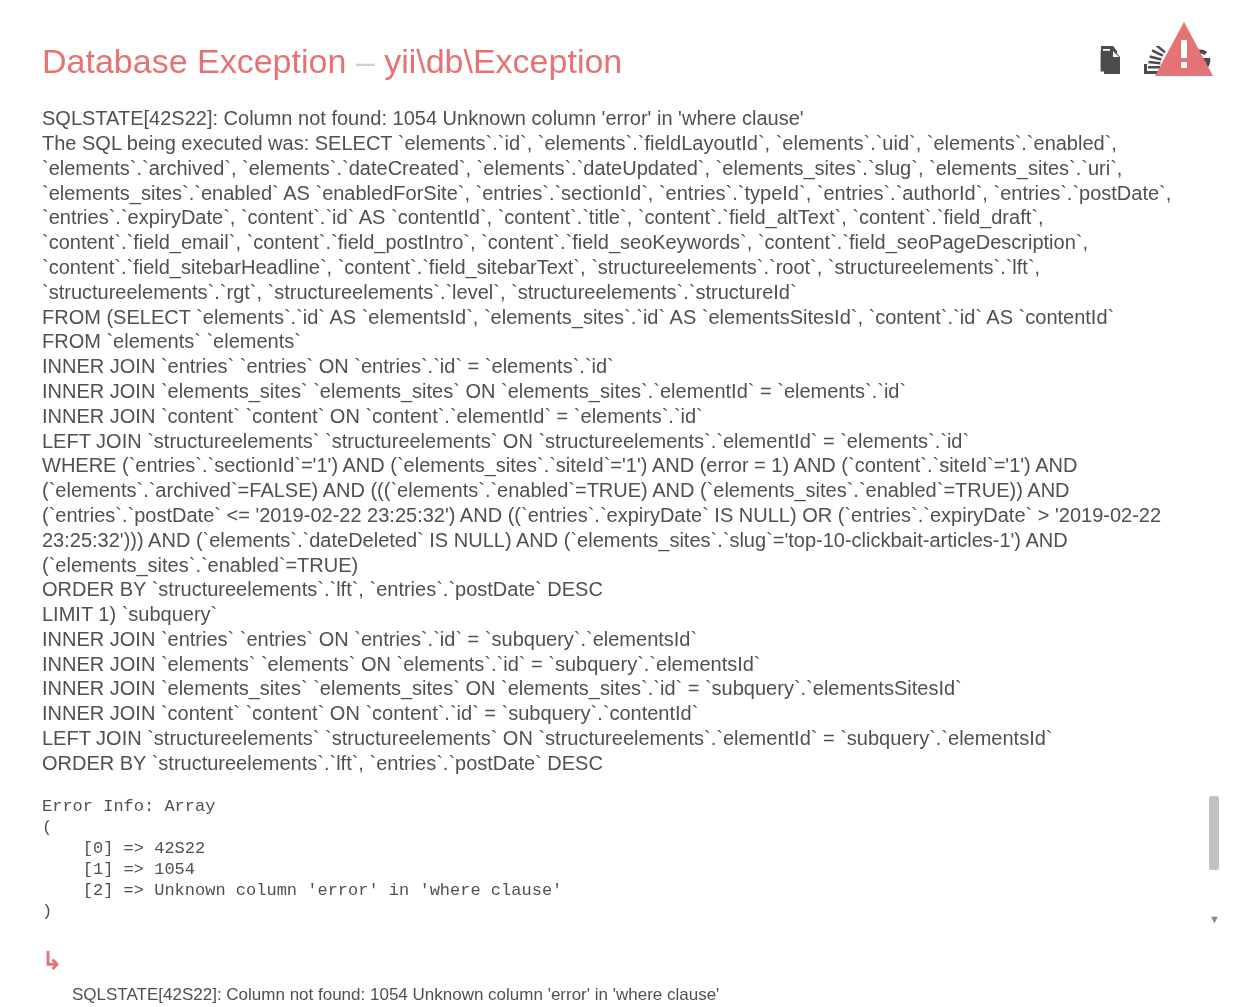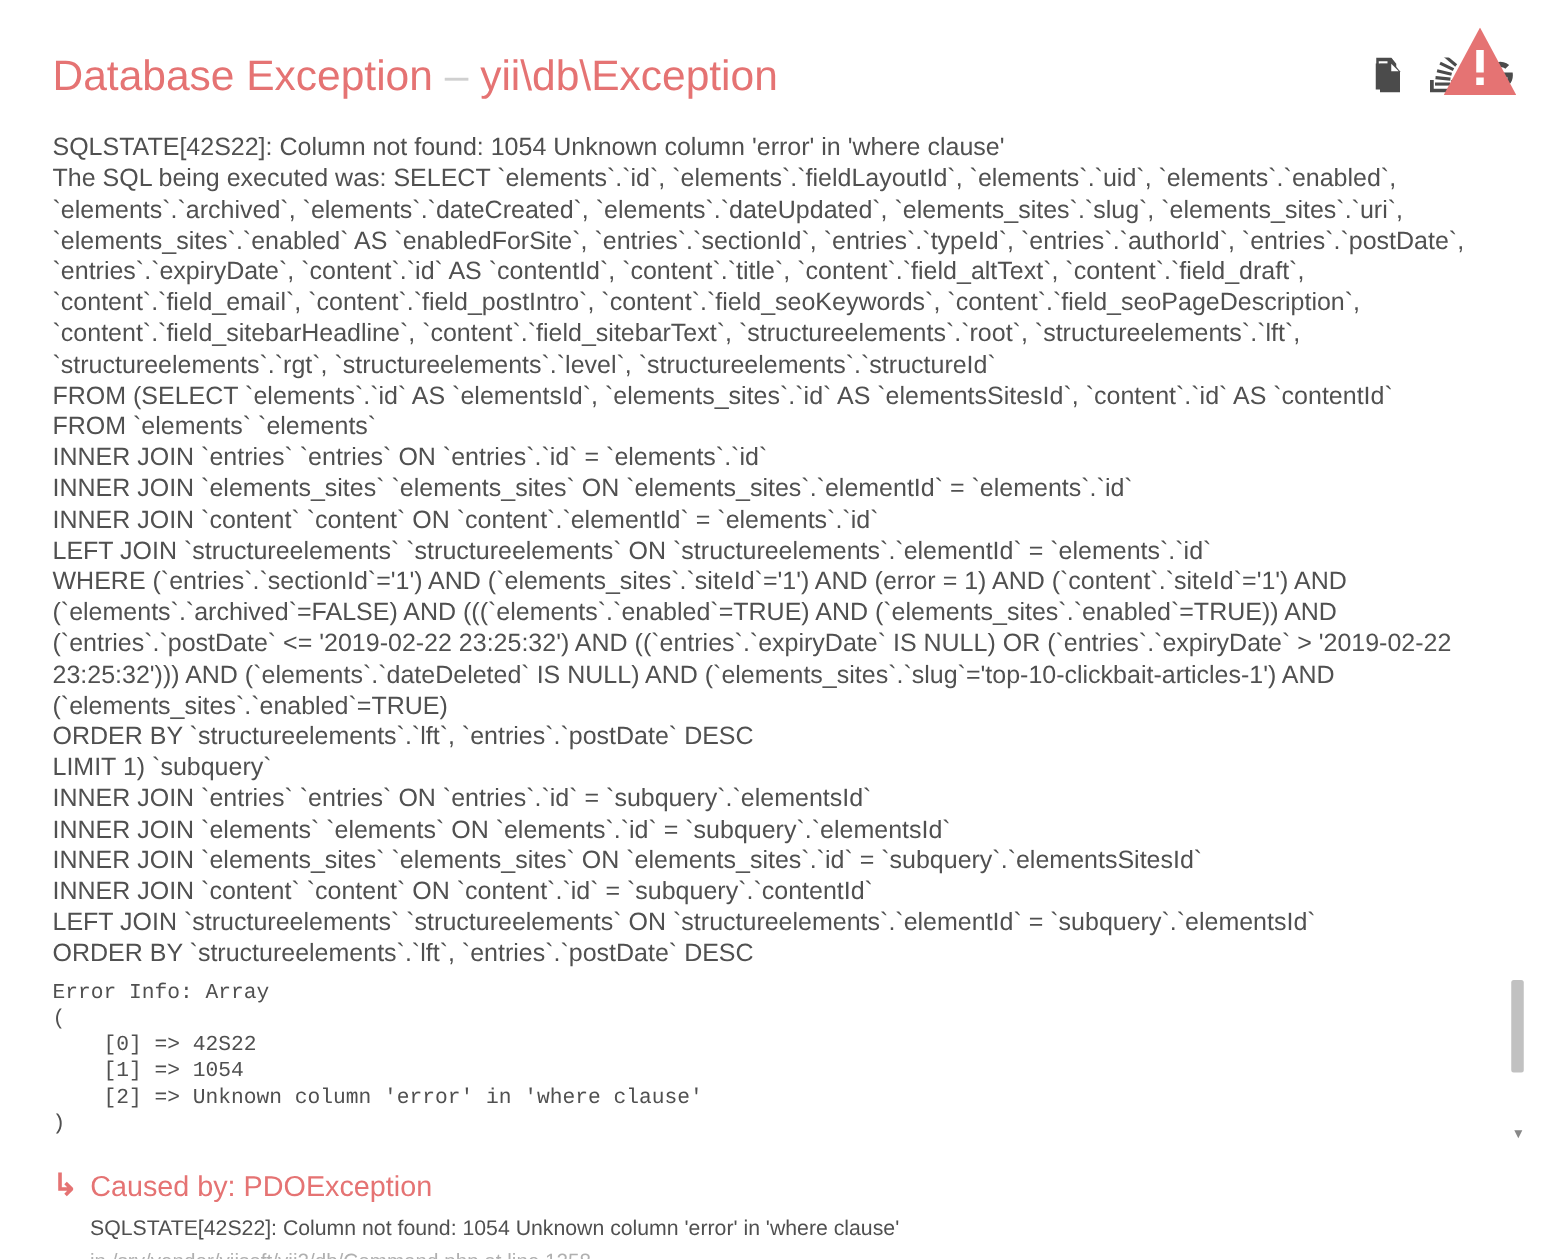--- a/index.html
+++ b/index.html
@@ -34,21 +34,21 @@
     word-break: break-word;
     font-family: Arial, Helvetica, sans-serif;
     color: #505050;
     margin-right: 10px;
   }
   .error-info {
     font-family: "Courier New", monospace;
     white-space: pre;
     font-size: 17px;
     color: #505050;
-    margin-top: 8px;
+    margin-top: 20px;
   }
   .scroll-area {
     position: relative;
     margin-top: 0px;
   }
   .scroll-thumb {
     position: absolute;
     right: -6px; top: 0;
     width: 10px; height: 74px;
     background: #c1c1c1;
@@ -152,18 +152,15 @@
     [0] =&gt; 42S22
     [1] =&gt; 1054
     [2] =&gt; Unknown column 'error' in 'where clause'
 )</div>
   <div class="scroll-thumb"></div>
   <div class="scroll-arrow down">▼</div>
 </div>
 
 <div class="caused-by">
   <span class="arrow">↳</span>
-  <span>
-    <span>Caused by: </span><a href="#">PDOException</a>
-  </span>
 </div>
 <div class="cause-msg">SQLSTATE[42S22]: Column not found: 1054 Unknown column 'error' in 'where clause'</div>
 <div class="cause-file">in /srv/vendor/yiisoft/yii2/db/Command.php at line 1258</div>
 
 </body></html>

